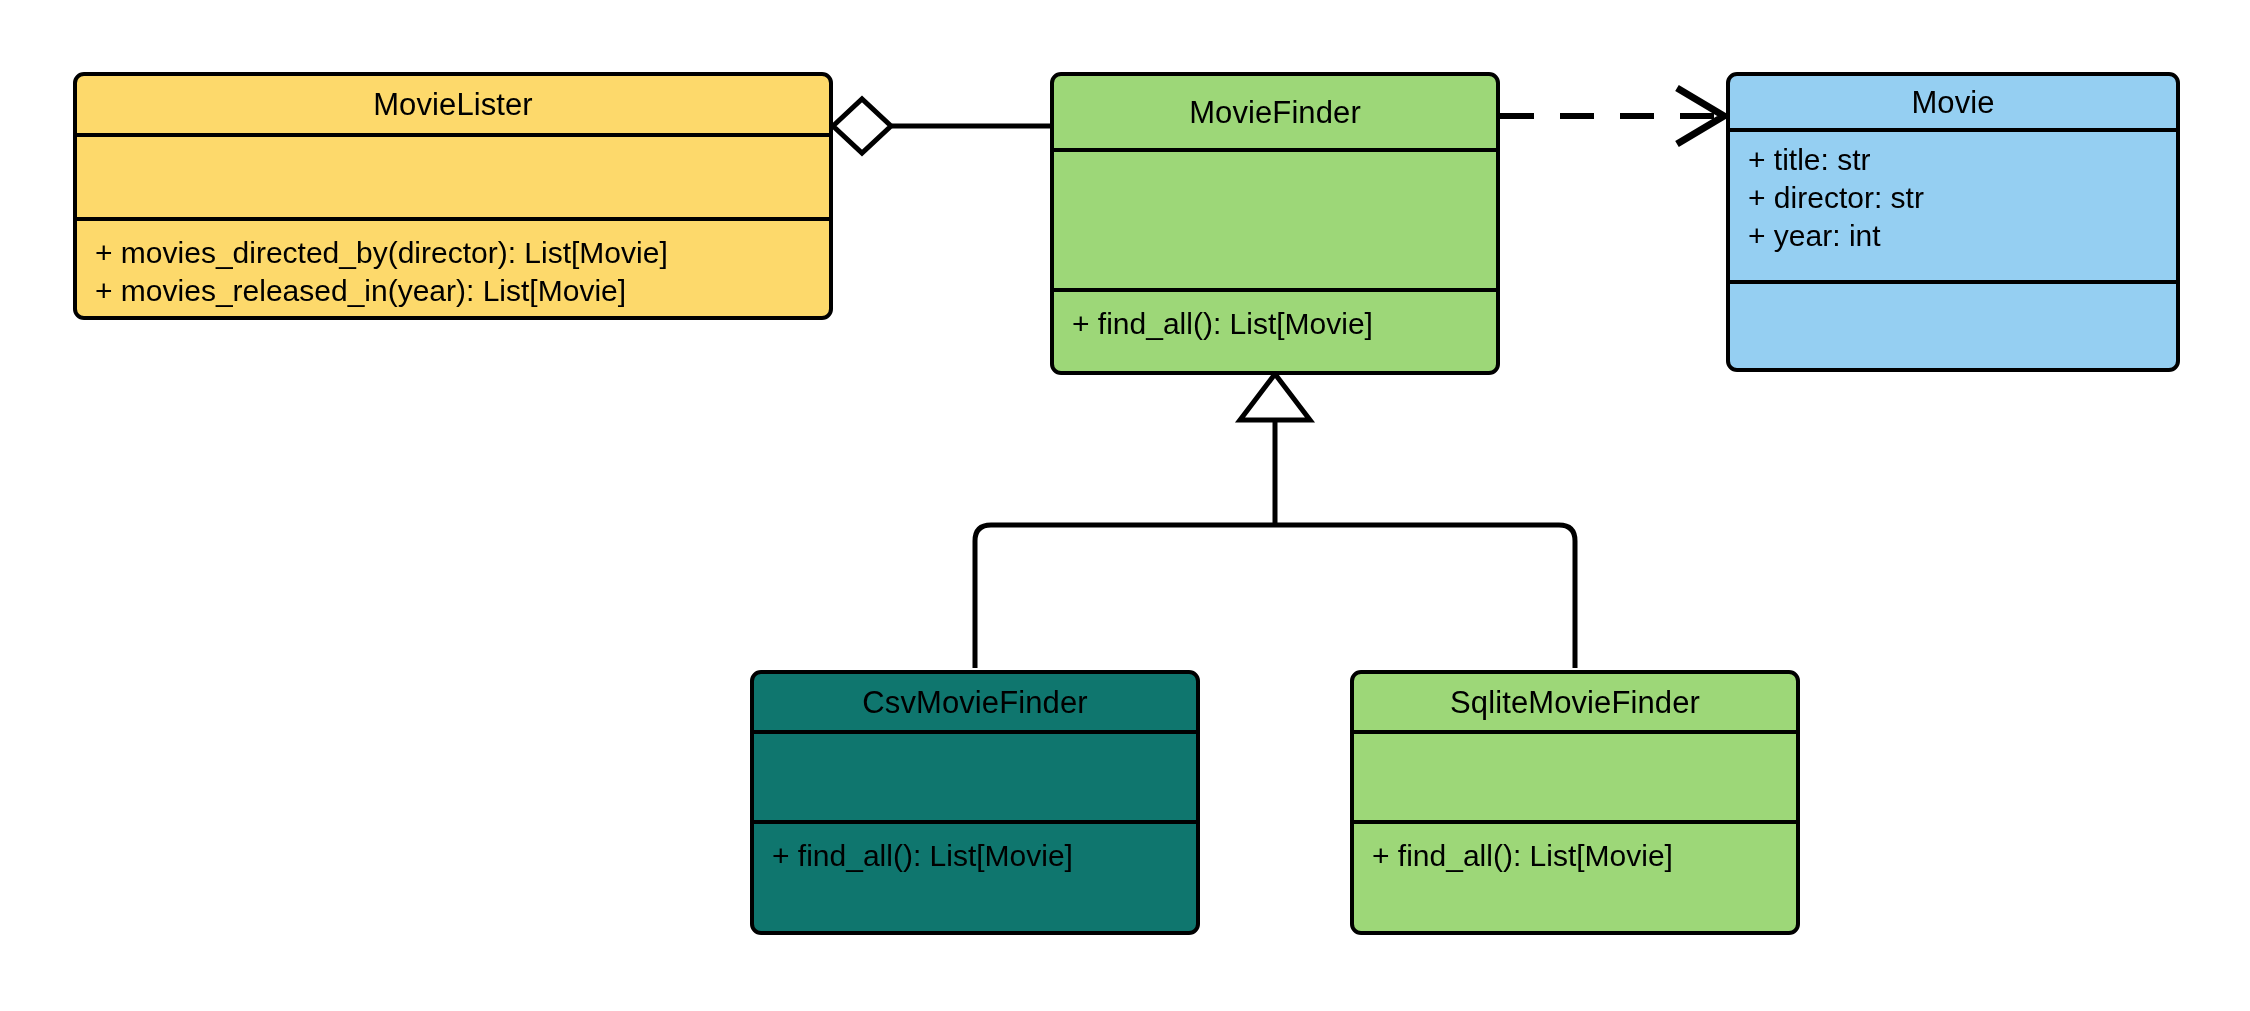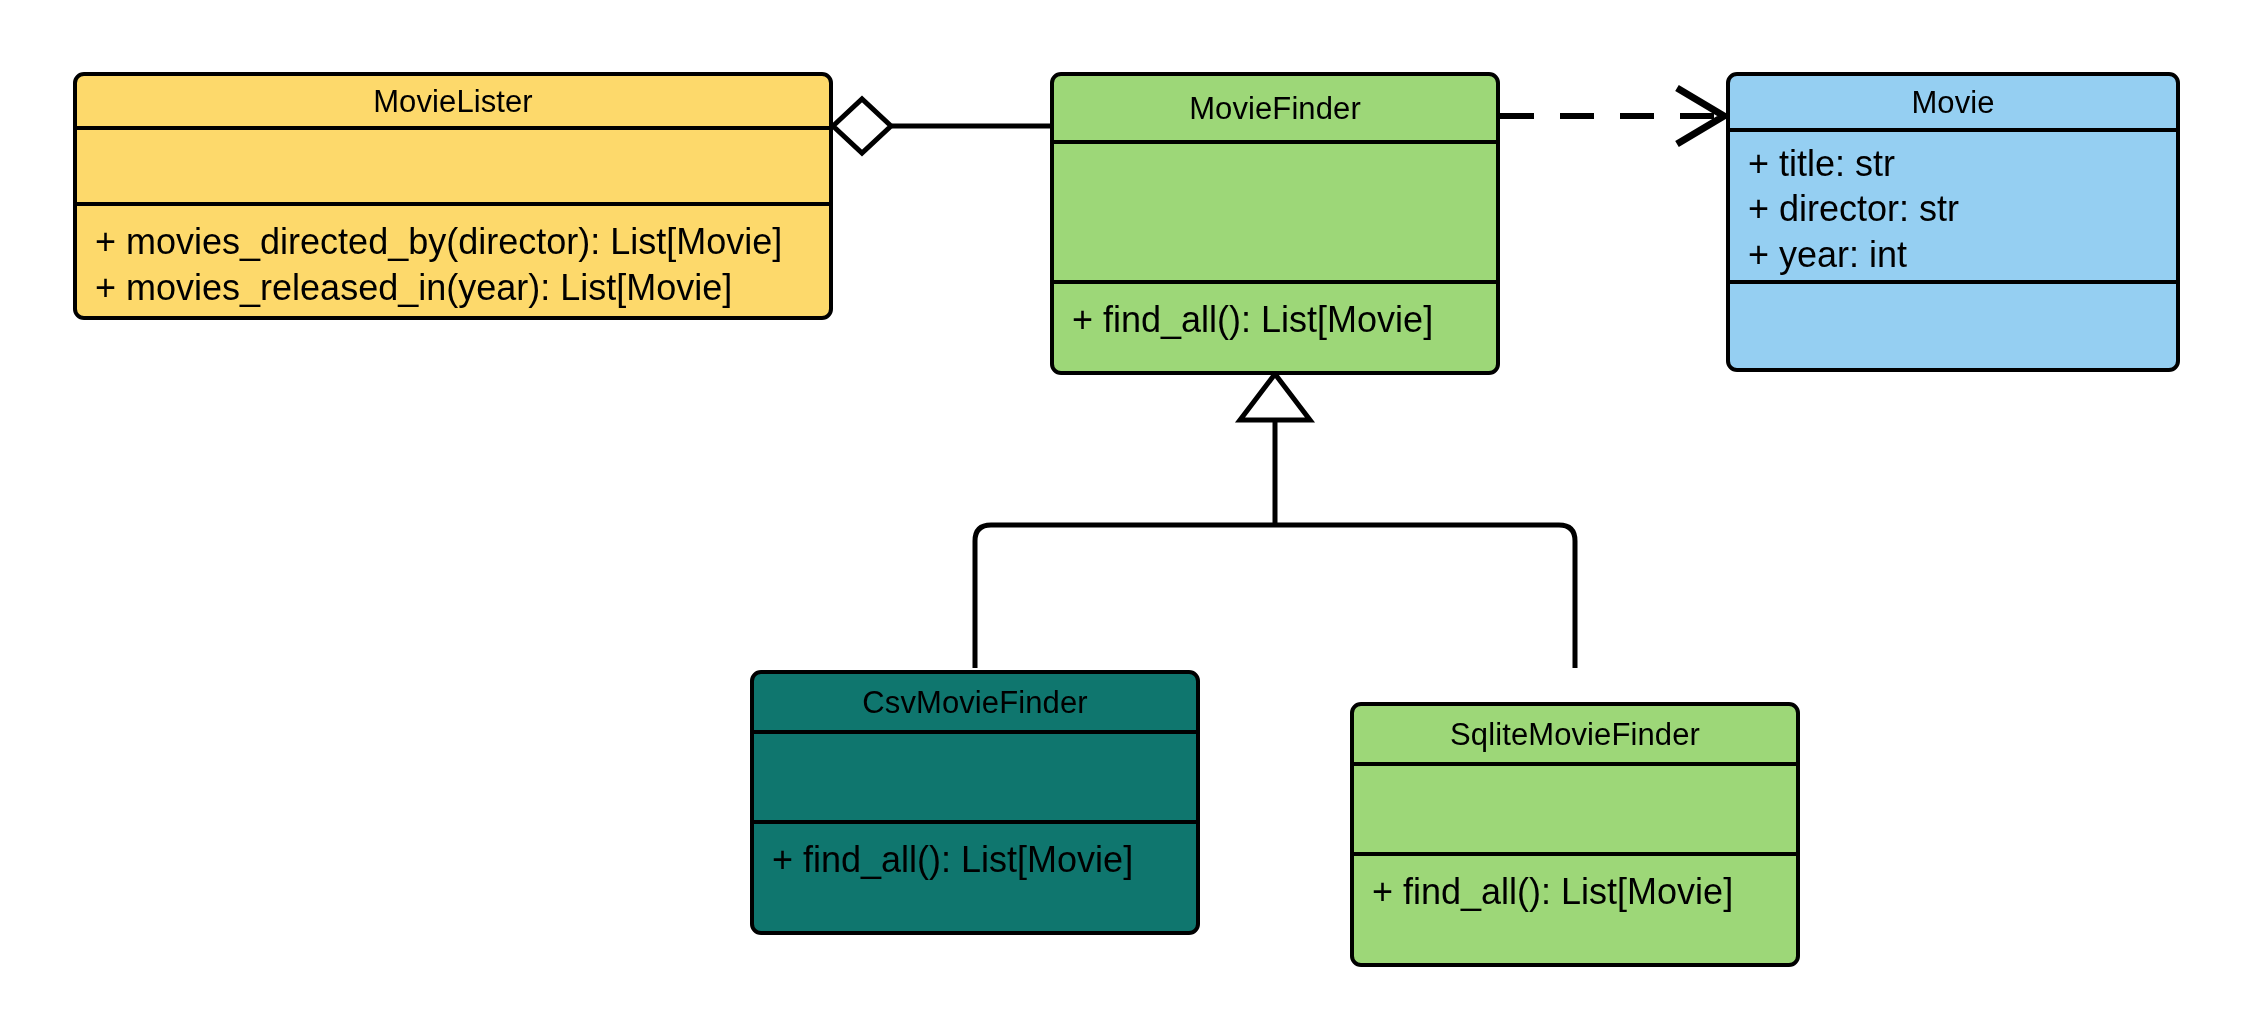--- a/index.html
+++ b/index.html
@@ -57,54 +57,53 @@
   }
   .uml-op-compartment {
     box-sizing: border-box;
     padding: 13px 18px 6px 18px;
     display: flex;
     flex-direction: column;
     justify-content: flex-start;
     flex: 1 1 auto;
   }
   .uml-member {
-    font-size: 36px;
+    font-size: 30px;
     color: #000000;
     line-height: 1.26;
     white-space: nowrap;
   }
   
   #class-movielister {
     left: 73px; top: 72px; width: 760px; height: 248px;
     background: #fdd96b;
   }
   #class-movielister .uml-name-compartment { height: 68px; }
   #class-movielister .uml-attr-compartment { height: 92px; }
   #class-moviefinder {
     left: 1050px; top: 72px; width: 450px; height: 303px;
     background: #9dd778;
   }
-  #class-moviefinder .uml-name-compartment { height: 68px; }
+  #class-moviefinder .uml-name-compartment { height: 76px; }
   #class-moviefinder .uml-attr-compartment { height: 140px; }
   #class-movie {
     left: 1726px; top: 72px; width: 454px; height: 300px;
     background: #95cff2;
   }
   #class-movie .uml-name-compartment { height: 56px; }
   #class-movie .uml-attr-compartment { height: 152px; }
   #class-csvmoviefinder {
     left: 750px; top: 670px; width: 450px; height: 265px;
     background: #0f766e;
   }
   #class-csvmoviefinder .uml-name-compartment { height: 60px; }
   #class-csvmoviefinder .uml-attr-compartment { height: 90px; }
   #class-sqlitemoviefinder {
     left: 1350px; top: 670px; width: 450px; height: 265px;
     background: #9dd778;
-    margin-top: 32px;
   }
   #class-sqlitemoviefinder .uml-name-compartment { height: 60px; }
   #class-sqlitemoviefinder .uml-attr-compartment { height: 90px; }
 </style>
 </head>
 <body>
 
 <div id="diagram-canvas">
 
   <svg id="edge-layer" viewBox="0 0 2250 1011" width="2250" height="1011" xmlns="http://www.w3.org/2000/svg">

